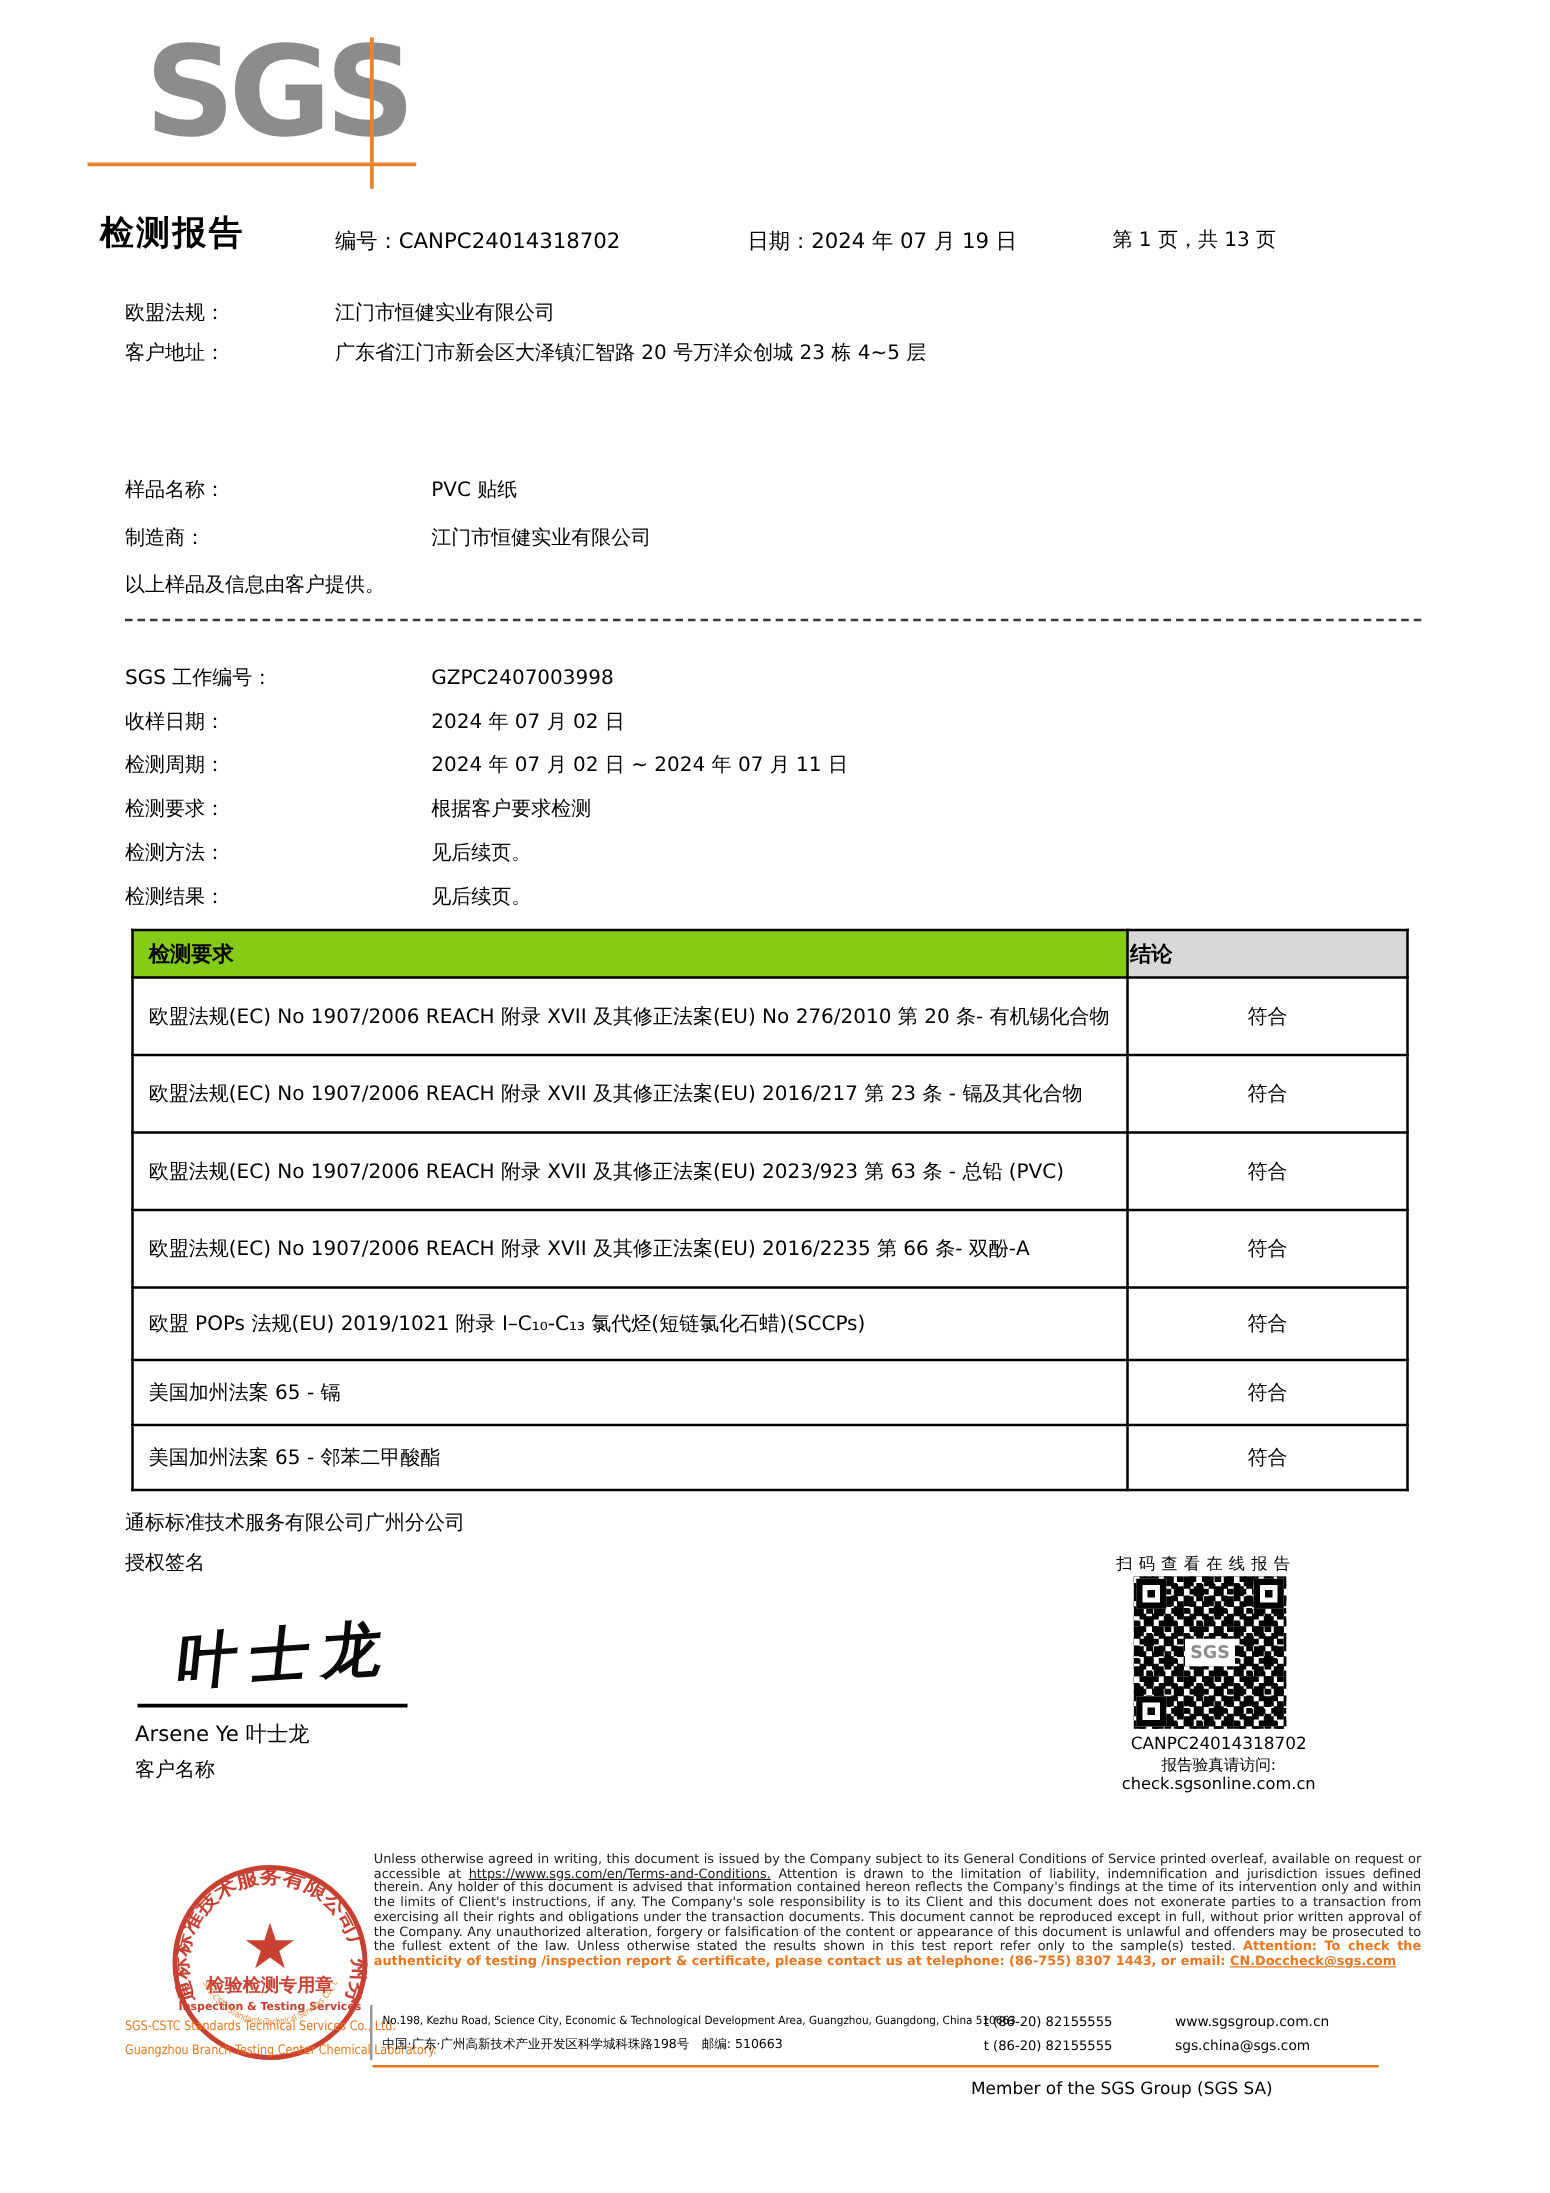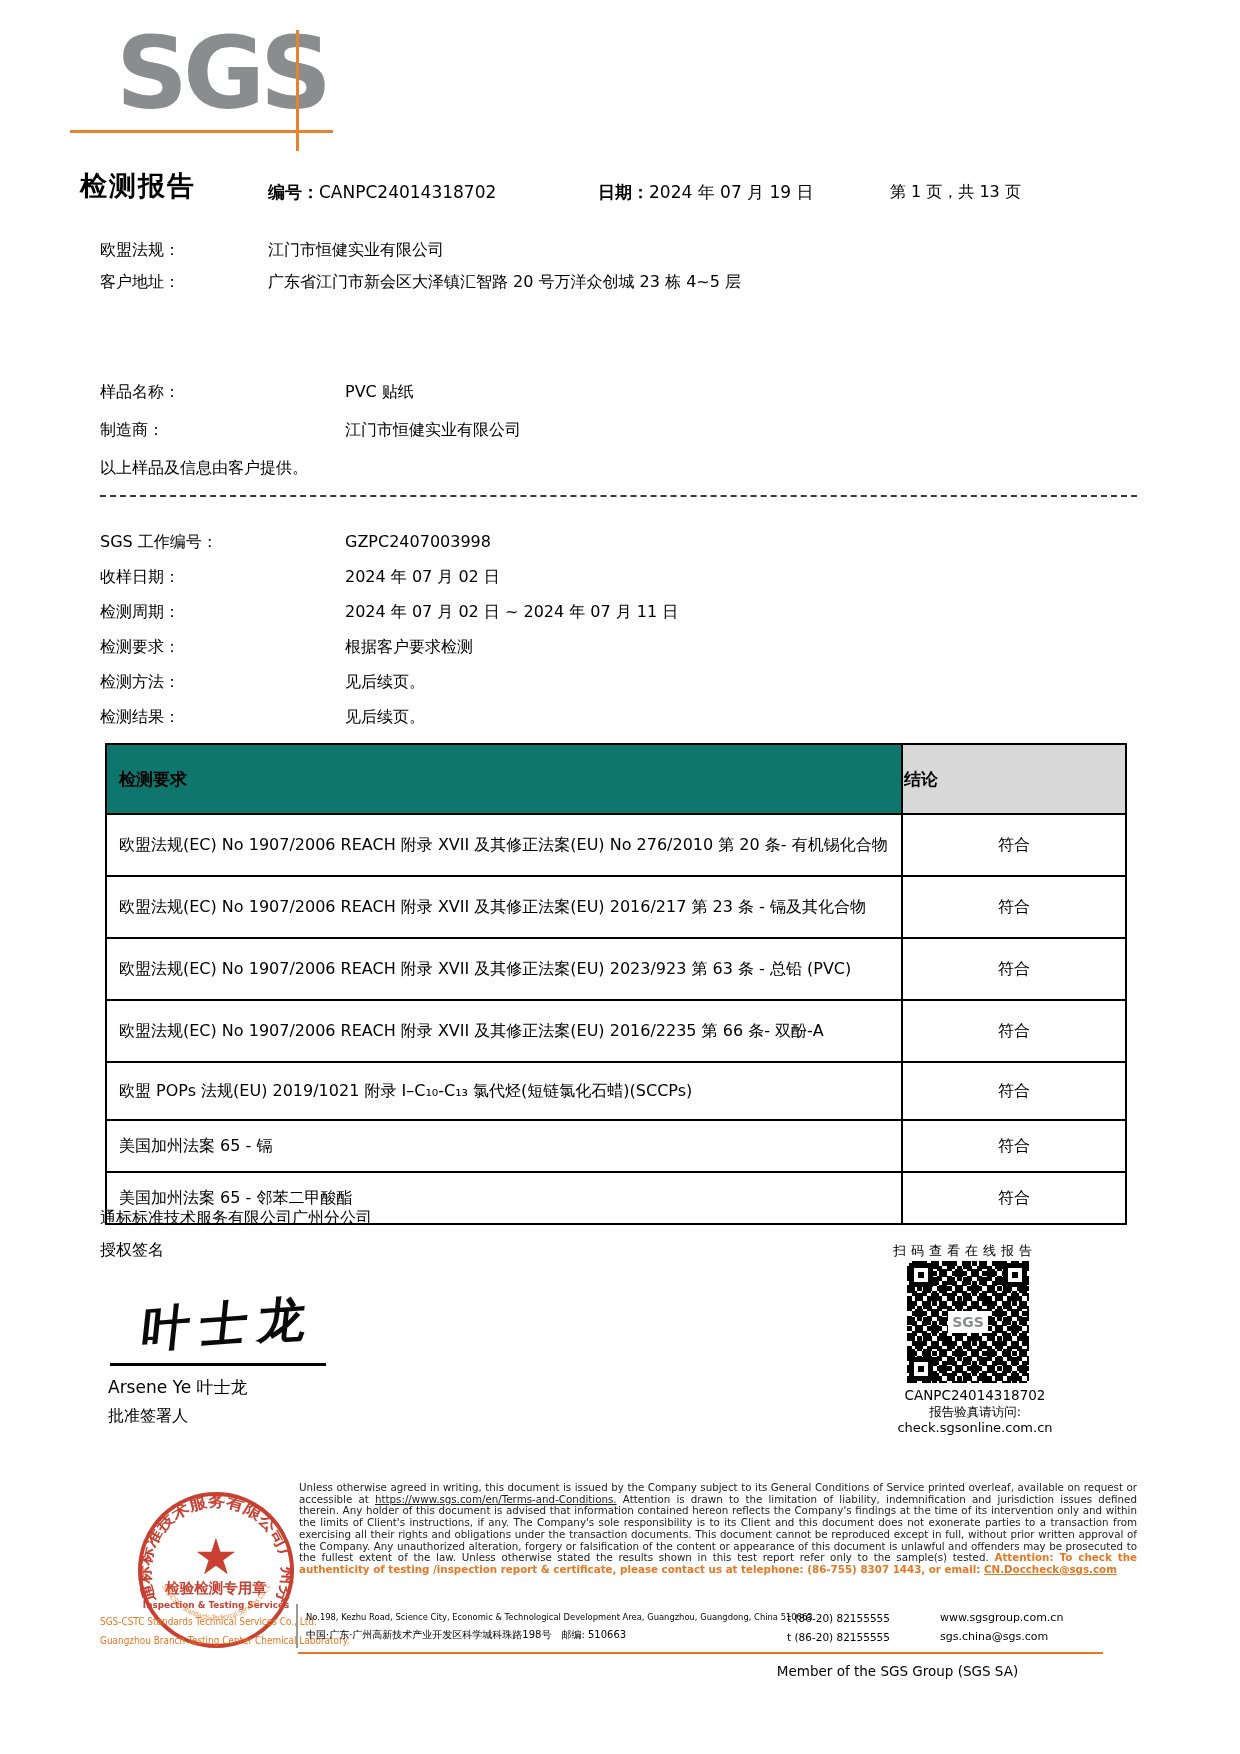--- a/index.html
+++ b/index.html
@@ -16,42 +16,42 @@
     color:#8A8C8E; letter-spacing:-5px; line-height:1; }
   .logo-hline { left:70px; top:130px; width:263px; height:3px; background:#E8822C; }
   .logo-vline { left:296px; top:30px; width:3px; height:121px; background:#E8822C; }
 
   
   .doc-title { left:80px; top:168px; font-size:27px; font-weight:bold; letter-spacing:2px; }
   .meta { font-size:17px; }
   .meta-no   { left:268px; top:181px; }
   .meta-date { left:598px; top:181px; }
   .meta-page { left:890px; top:182px; font-size:16px; }
-  .blab { font-weight:bold; }
+  .blab { font-weight:normal; }
 
   
   .lab, .val { font-size:16px; line-height:1.3; white-space:nowrap; }
   .cust-name-lab { left:100px; top:240px; }  .cust-name-val { left:268px; top:240px; }
   .cust-addr-lab { left:100px; top:272px; }  .cust-addr-val { left:268px; top:272px;text-align:right; }
   .samp-name-lab { left:100px; top:382px; }  .samp-name-val { left:345px; top:382px; }
   .manu-lab      { left:100px; top:420px; }  .manu-val      { left:345px; top:420px; }
   .provided-note { left:100px; top:458px; font-size:16px; }
   .dash-sep { left:100px; top:495px; width:1037px; height:0; border-top:2px dashed #3a3a3a; }
   .job-lab-0 { left:100px; top:532px; } .job-val-0 { left:345px; top:532px; }
   .job-lab-1 { left:100px; top:567px; } .job-val-1 { left:345px; top:567px; }
   .job-lab-2 { left:100px; top:602px; } .job-val-2 { left:345px; top:602px; }
   .job-lab-3 { left:100px; top:637px; } .job-val-3 { left:345px; top:637px; }
   .job-lab-4 { left:100px; top:672px; } .job-val-4 { left:345px; top:672px; }
   .job-lab-5 { left:100px; top:707px; } .job-val-5 { left:345px; top:707px; }
 
   
   .results-wrap { left:105px; top:743px; }
   table.results { border-collapse:collapse; width:1022px; table-layout:fixed; }
   table.results th, table.results td { border:2px solid #000; }
-  th.th-req { width:770px; background:#0f766e; text-align:left; padding:22px 12px;
+  th.th-req { width:770px; background:#84cc16; text-align:left; padding:6px 12px;
     font-size:17px; font-weight:bold; height:24px; }
   th.th-concl { background:#D8D8D8; text-align:left; font-size:17px; font-weight:bold; }
   td.req { padding:4px 12px; font-size:16px; line-height:1.55; }
   td.concl { text-align:center; font-size:16px; }
   tr.r2  td { height:52px; }
   tr.r1a td { height:48px; }
   tr.r1  td { height:42px; }
 
   
   .company-line { left:100px; top:1208px; font-size:16px; }
@@ -185,21 +185,21 @@
         </tr>
       </tbody>
     </table>
   </div>
 
   <div class="abs company-line">通标标准技术服务有限公司广州分公司</div>
   <div class="abs auth-label">授权签名</div>
   <div class="abs sig-hand">叶士龙</div>
   <div class="abs sig-line"></div>
   <div class="abs sig-name">Arsene Ye 叶士龙</div>
-  <div class="abs sig-role">批准签署人</div>
+  <div class="abs sig-role">客户名称</div>
 
   <div class="abs qr-caption">扫码查看在线报告</div>
   <div class="abs qr">
     <div class="finder tl">
         <div class="dot"></div>
       </div>
     <div class="finder tr">
         <div class="dot"></div>
       </div>
     <div class="finder bl">

